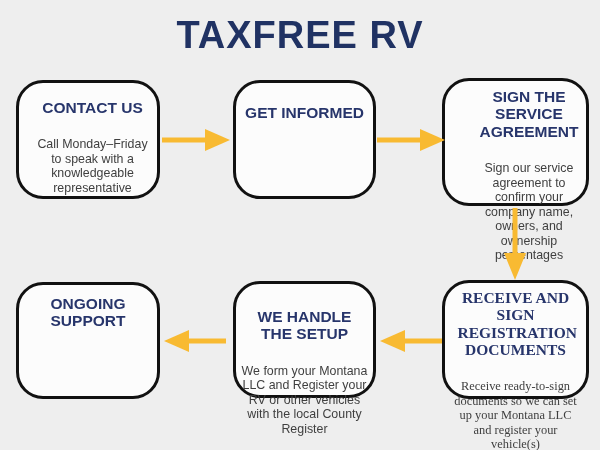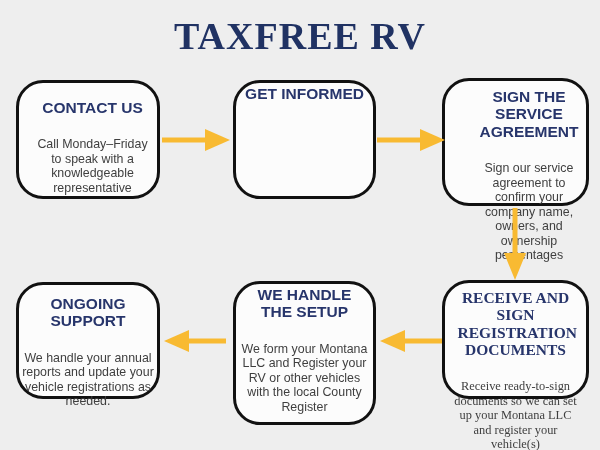--- a/index.html
+++ b/index.html
@@ -10,21 +10,21 @@
     background: var(--background, #EEEEEE);
     font-family: "Liberation Sans", sans-serif;
     overflow: hidden;
   }
   .main-title {
     position: absolute;
     top: 14px;
     left: 0;
     width: 100%;
     text-align: center;
-    font-family: Liberation Serif, serif;
+    font-family: Liberation Sans, sans-serif;
     font-size: 38px;
     font-weight: 800;
     letter-spacing: 1px;
     color: var(--title-color, #203263);
   }
   .step {
     position: absolute;
     box-sizing: border-box;
     background: var(--box-background, #FCFCFC);
     border: 3px solid var(--box-border, #111111);
@@ -40,24 +40,24 @@
     font-weight: bold;
     color: var(--heading-color, #27356B);
   }
   .step p {
     margin: 21px auto 0;
     font-size: 12.4px;
     line-height: 1.17;
     color: var(--body-text-color, #3F3F3F);
   }
   .pos1 { left: 16px;  top: 80px;  width: 144px; height: 119px; padding-top: 16px; padding-left: 14px; }
-  .pos2 { left: 233px; top: 80px;  width: 143px; height: 119px; padding-top: 2px; }
+  .pos2 { left: 233px; top: 80px;  width: 143px; height: 119px; padding-top: 21px; }
   .pos3 { left: 442px; top: 78px;  width: 147px; height: 128px; padding-top: 7px; padding-left: 32px; }
   .pos4 { left: 16px;  top: 282px; width: 144px; height: 117px; padding-top: 10px; }
-  .pos5 { left: 233px; top: 281px; width: 143px; height: 144px; padding-top: 2px; }
+  .pos5 { left: 233px; top: 281px; width: 143px; height: 117px; padding-top: 24px; }
   .pos6 { left: 442px; top: 280px; width: 147px; height: 119px; padding-top: 6px; font-family: Liberation Serif, serif; }
   .pos3 h2 { max-width: 118px; }
   .pos6 h2 { max-width: 116px; }
   .pos5 h2 { max-width: 102px; }
   .pos4 h2 { max-width: 92px; }
   .pos4 p  { margin-left: -2px; margin-right: -2px; }
   .arrow {
     position: absolute;
     color: var(--arrow-color, #F8BA32);
   }
@@ -88,21 +88,20 @@
     <p>Receive ready-to-sign documents so we can set up your Montana LLC and register your vehicle(s)</p>
   </div>
 
   <div class="step pos5">
     <h2>WE HANDLE THE SETUP</h2>
     <p>We form your Montana LLC and Register your RV or other vehicles with the local County Register</p>
   </div>
 
   <div class="step pos4">
     <h2>ONGOING SUPPORT</h2>
-    <p>We handle your annual reports and update your vehicle registrations as needed.</p>
   </div>
 
   <svg class="arrow" style="left:162px;top:127px" width="68" height="26" viewBox="0 0 68 26">
     <line x1="0" y1="13" x2="46" y2="13" stroke="currentColor" stroke-width="5"></line>
     <polygon points="43,2 68,13 43,24" fill="currentColor"></polygon>
   </svg>
 
   <svg class="arrow" style="left:377px;top:127px" width="68" height="26" viewBox="0 0 68 26">
     <line x1="0" y1="13" x2="46" y2="13" stroke="currentColor" stroke-width="5"></line>
     <polygon points="43,2 68,13 43,24" fill="currentColor"></polygon>

